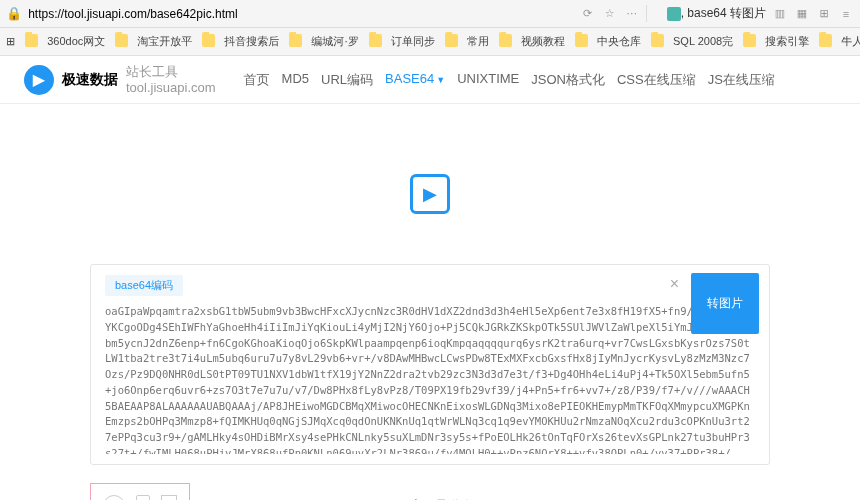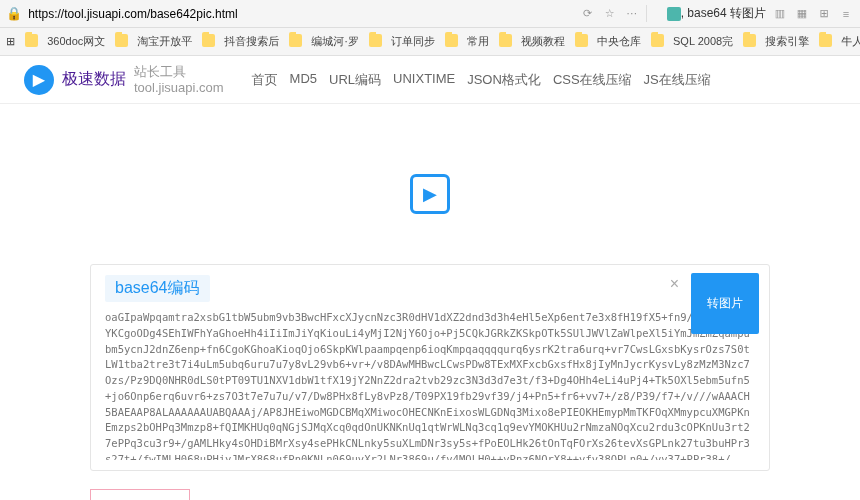--- a/index.html
+++ b/index.html
@@ -10,32 +10,32 @@
 .addrbar .icon{width:16px;height:16px;opacity:.5;font-size:11px;display:inline-flex;align-items:center;justify-content:center}
 .addrbar .tabinfo{display:flex;align-items:center;gap:0;border-left:1px solid #ddd;padding-left:20px}
 .addrbar .tabicon{width:14px;height:14px;background:#4db6ac;border-radius:2px}
 .bm{height:28px;background:#f5f5f5;border-bottom:1px solid #e0e0e0;display:flex;align-items:center;padding:0 6px;gap:10px;font-size:11px;color:#444;overflow:hidden;white-space:nowrap}
 .bm .bmi{display:flex;align-items:flex-start;gap:9px;cursor:pointer}
 .bm .fico{width:13px;height:13px;background:#ffd968;border-radius:2px;position:relative}
 .bm .fico::before{content:"";position:absolute;top:0;left:0;width:7px;height:4px;background:#ffd968;border-radius:2px 0 0 0;transform:translateY(-2px)}
 .hdr{height:48px;display:flex;align-items:center;padding:0 24px;border-bottom:1px solid #eee;gap:28px}
 .logo{display:flex;align-items:center;gap:8px}
 .logo .mark{width:30px;height:30px;border-radius:50%;background:#2196f3;display:flex;align-items:center;justify-content:center;color:#fff;font-size:16px}
-.logo .txt{font-size:16px;color:#4c1d95;font-weight:400}
+.logo .txt{font-size:14px;color:#000000;font-weight:700}
 .logo .sub{font-size:13px;color:#999;line-height:1.2}
 .nav{display:flex;gap:12px;font-size:13px;color:#666}
 .nav .ni{cursor:pointer;padding:14px 0}
 .nav .ni.act{color:#2196f3}
 .nav .dd{font-size:9px;margin-left:2px;color:#2196f3}
 .page{max-width:720px;margin:0 auto;padding:70px 20px 20px}
 .title{text-align:center;margin-bottom:50px;display:flex;align-items:center;justify-content:center;gap:14px}
 .title .ticon{width:40px;height:40px;border:3px solid #2196f3;border-radius:6px;display:flex;align-items:center;justify-content:center;color:#2196f3;font-size:18px}
 .title .ttxt{font-size:30px;color:#2196f3;font-weight:400;letter-spacing:1px}
 .box{border:1px solid #e5e5e5;border-radius:3px;padding:10px 14px;position:relative;margin-bottom:18px}
-.tag{display:inline-block;background:#eef6fd;color:#2196f3;font-size:16px;padding:3px 10px;border-radius:2px;margin-bottom:8px}
+.tag{display:inline-block;background:#eef6fd;color:#2196f3;font-size:11px;padding:3px 10px;border-radius:2px;margin-bottom:8px}
 .close{position:absolute;right:90px;top:10px;color:#aaa;font-size:16px;cursor:pointer}
 .btn{position:absolute;right:10px;top:8px;background:#2196f3;color:#fff;border:none;padding:22px 16px;font-size:12px;border-radius:2px;cursor:pointer}
 .enc{font-size:10.5px;color:#777;line-height:1.5;word-break:break-all;font-family:monospace;max-height:150px;overflow:hidden}
 .result{display:flex;align-items:center;gap:30px;margin-bottom:22px}
 .imgbox{border:1px solid #f4a6b8;width:100px;height:45px;display:flex;align-items:center;justify-content:space-around;padding:6px}
 .imgbox .sh1{width:22px;height:22px;border:1px solid #ccc;border-radius:50%}
 .imgbox .sh2{width:14px;height:22px;border:1px solid #ccc;border-radius:2px}
 .imgbox .sh3{width:16px;height:22px;border:1px solid #ccc}
 .arrow{color:#e91e63;font-size:20px;letter-spacing:-2px}
 .note{color:#e91e63;font-size:13px}
@@ -119,20 +119,21 @@
     </div>
     <div>
       <div class="sub">站长工具</div>
       <div class="sub">tool.jisuapi.com</div>
     </div>
   </div>
   <div class="nav" id="nav">
       <span class="ni">首页</span>
       <span class="ni">MD5</span>
       <span class="ni">URL编码</span>
+      <span class="ni act">BASE64<span class="dd">▼</span></span>
       <span class="ni">UNIXTIME</span>
       <span class="ni">JSON格式化</span>
       <span class="ni">CSS在线压缩</span>
       <span class="ni">JS在线压缩</span>
     </div>
 </div>
 
 <div class="page">
   <div class="title">
     <div class="ticon">▶</div>

